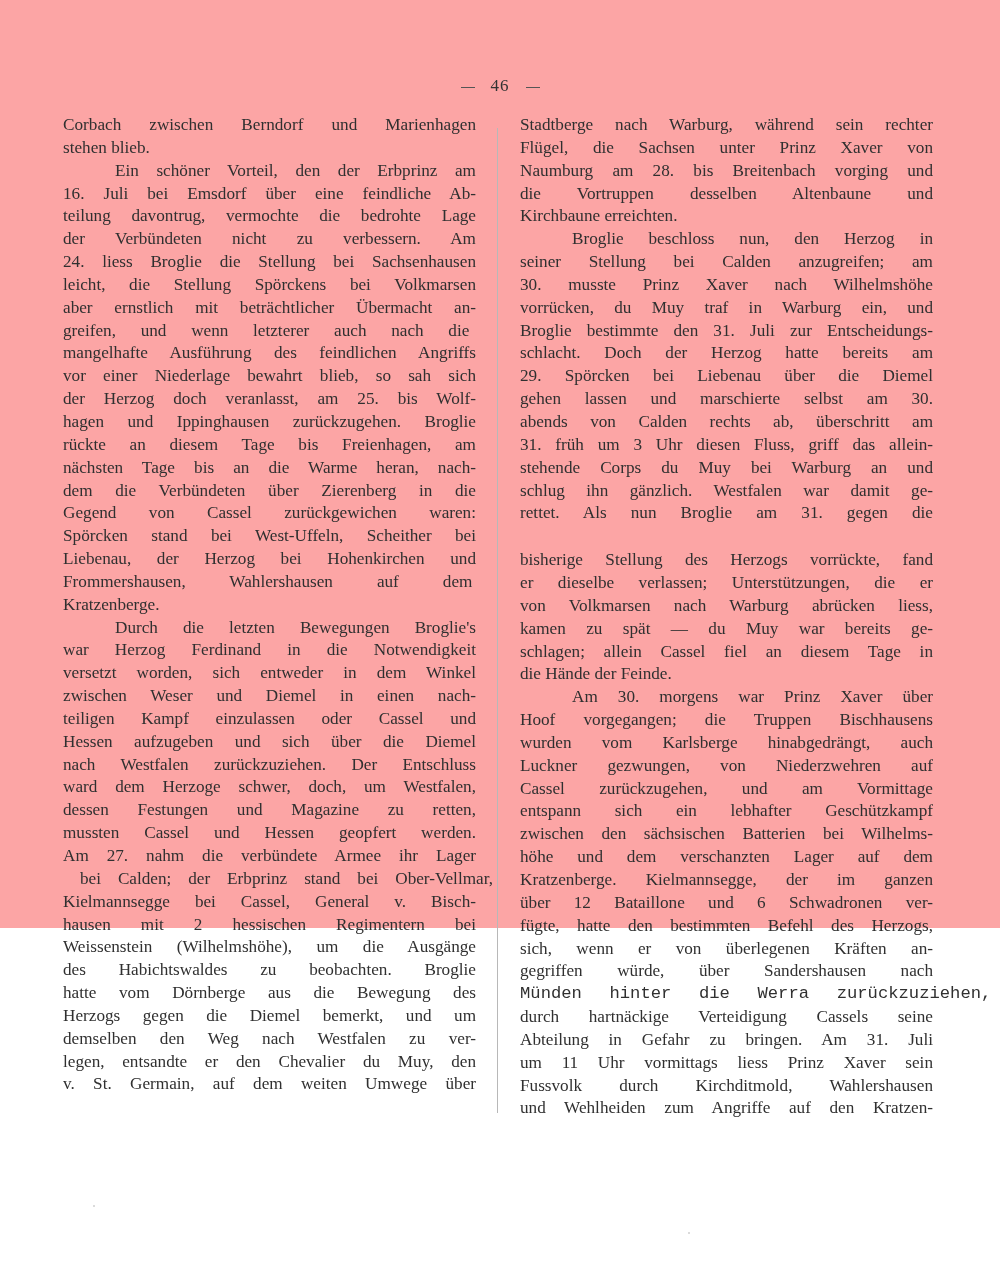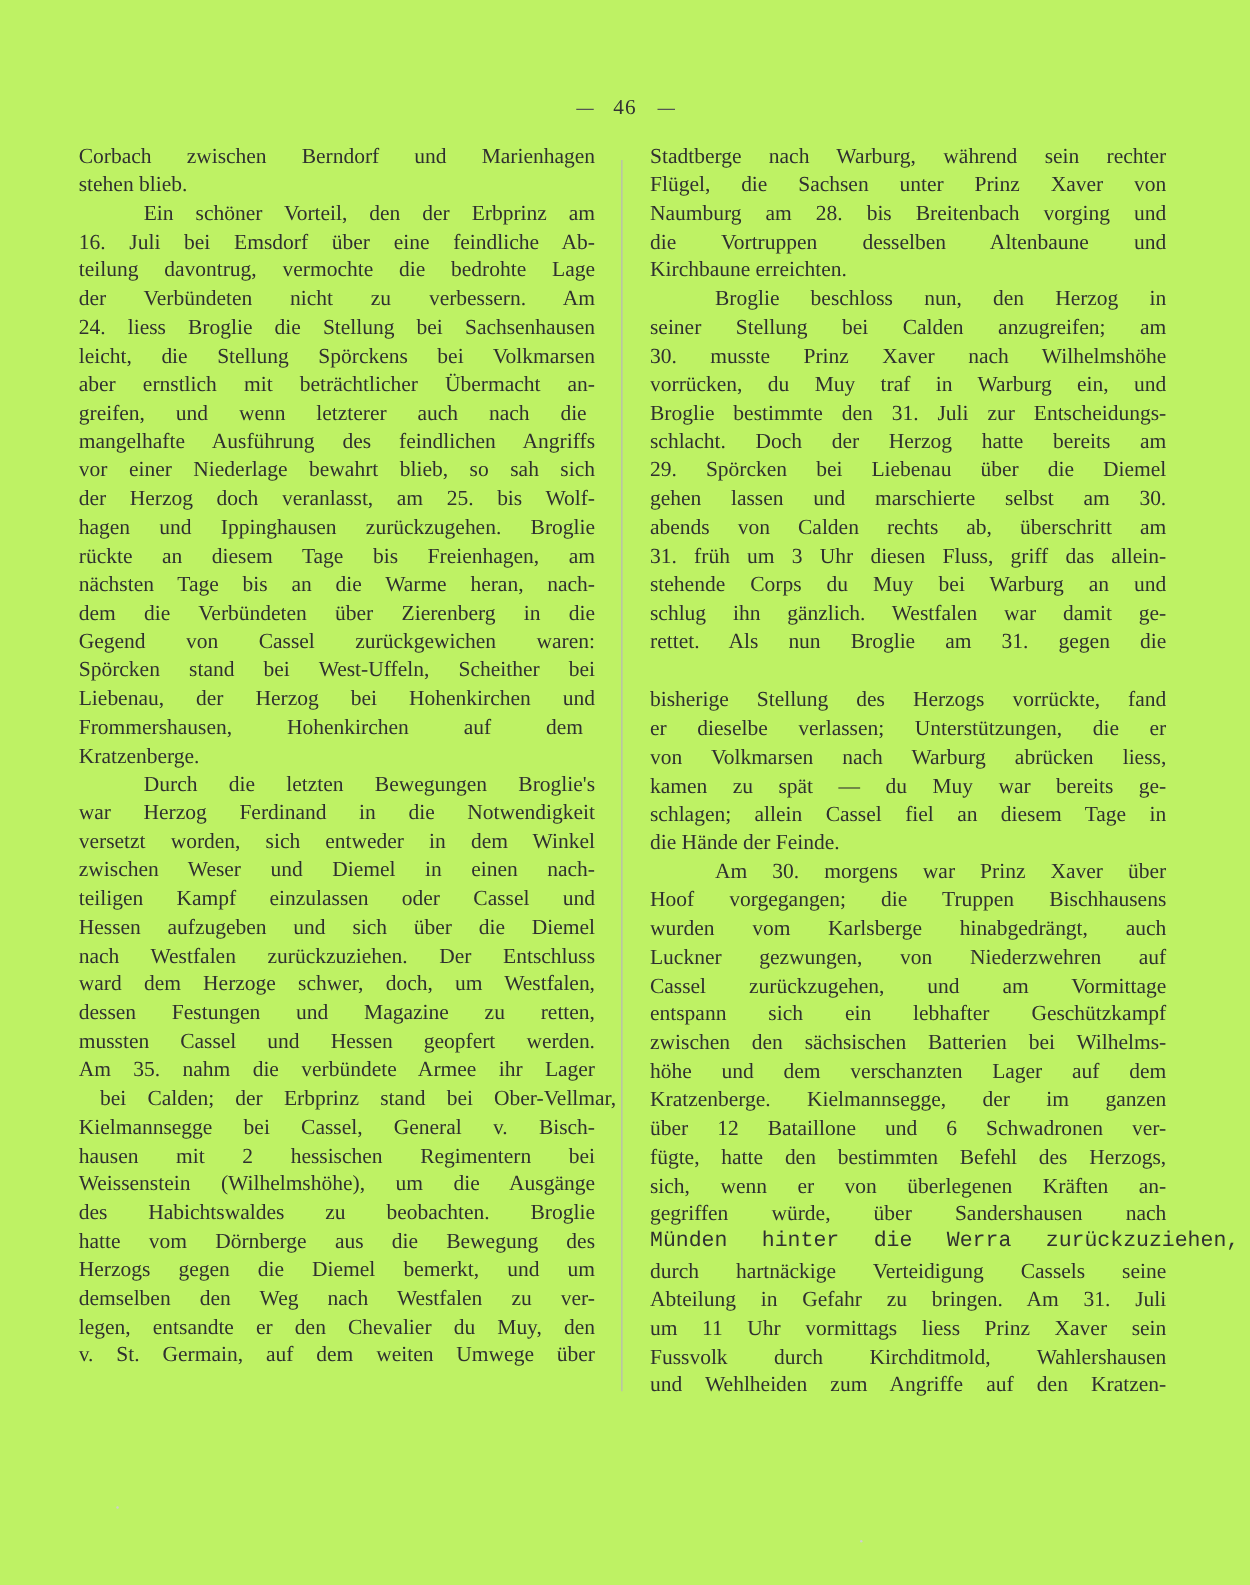--- a/index.html
+++ b/index.html
@@ -11,22 +11,22 @@
     width: 1000px;
     height: 1268px;
     position: relative;
     overflow: hidden;
     font-family: "Liberation Serif", "DejaVu Serif", serif;
     color: #2e2e2e;
   }
   .page {
     position: absolute;
     left: 0; top: 0;
-    width: 1000px; height: 1268px;
-    background: #bef264;
+    width: 1000px; height: 928px;
+    background: #fca5a5;
   }
   .page-number {
     position: absolute;
     top: 76px;
     left: 0;
     width: 1000px;
     text-align: center;
     font-size: 17px;
     letter-spacing: 1px;
     color: #333;
@@ -91,33 +91,33 @@
       <span class="line" style="white-space: nowrap; word-spacing: 18.1289px; text-align-last: left;">mangelhafte Ausführung des feindlichen Angriffs</span>
       <span class="line" style="white-space: nowrap; word-spacing: 12.9085px; text-align-last: left;">vor einer Niederlage bewahrt blieb, so sah sich</span>
       <span class="line" style="white-space: nowrap; word-spacing: 14.5804px; text-align-last: left;">der Herzog doch veranlasst, am 25. bis Wolf-</span>
       <span class="line" style="white-space: nowrap; word-spacing: 19.1289px; text-align-last: left;">hagen und Ippinghausen zurückzugehen. Broglie</span>
       <span class="line" style="white-space: nowrap; word-spacing: 19.3698px; text-align-last: left;">rückte an diesem Tage bis Freienhagen, am</span>
       <span class="line" style="white-space: nowrap; word-spacing: 14.7366px; text-align-last: left;">nächsten Tage bis an die Warme heran, nach-</span>
       <span class="line" style="white-space: nowrap; word-spacing: 18.349px; text-align-last: left;">dem die Verbündeten über Zierenberg in die</span>
       <span class="line" style="white-space: nowrap; word-spacing: 28.0781px; text-align-last: left;">Gegend von Cassel zurückgewichen waren:</span>
       <span class="line" style="white-space: nowrap; word-spacing: 19.0437px; text-align-last: left;">Spörcken stand bei West-Uffeln, Scheither bei</span>
       <span class="line" style="white-space: nowrap; word-spacing: 21.3219px; text-align-last: left;">Liebenau, der Herzog bei Hohenkirchen und</span>
-      <span class="line" style="white-space: nowrap; word-spacing: 39.6562px; text-align-last: left;">Frommershausen, Hohenkirchen auf dem</span>
+      <span class="line" style="white-space: nowrap; word-spacing: 39.6562px; text-align-last: left;">Frommershausen, Wahlershausen auf dem</span>
       <span class="line last" style="white-space: nowrap; text-align-last: left;">Kratzenberge.</span>
       <span class="line indent" style="white-space: nowrap; word-spacing: 20.7461px; text-align-last: left;">Durch die letzten Bewegungen Broglie's</span>
       <span class="line" style="white-space: nowrap; word-spacing: 21.7906px; text-align-last: left;">war Herzog Ferdinand in die Notwendigkeit</span>
       <span class="line" style="white-space: nowrap; word-spacing: 15.7839px; text-align-last: left;">versetzt worden, sich entweder in dem Winkel</span>
       <span class="line" style="white-space: nowrap; word-spacing: 19.3229px; text-align-last: left;">zwischen Weser und Diemel in einen nach-</span>
       <span class="line" style="white-space: nowrap; word-spacing: 22.3625px; text-align-last: left;">teiligen Kampf einzulassen oder Cassel und</span>
       <span class="line" style="white-space: nowrap; word-spacing: 17.1276px; text-align-last: left;">Hessen aufzugeben und sich über die Diemel</span>
       <span class="line" style="white-space: nowrap; word-spacing: 20.9922px; text-align-last: left;">nach Westfalen zurückzuziehen. Der Entschluss</span>
       <span class="line" style="white-space: nowrap; word-spacing: 13.4714px; text-align-last: left;">ward dem Herzoge schwer, doch, um Westfalen,</span>
       <span class="line" style="white-space: nowrap; word-spacing: 24.3687px; text-align-last: left;">dessen Festungen und Magazine zu retten,</span>
       <span class="line" style="white-space: nowrap; word-spacing: 20.5469px; text-align-last: left;">mussten Cassel und Hessen geopfert werden.</span>
-      <span class="line" style="white-space: nowrap; word-spacing: 13.5915px; text-align-last: left;">Am 35. nahm die verbündete Armee ihr Lager</span>
+      <span class="line" style="white-space: nowrap; word-spacing: 13.5915px; text-align-last: left;">Am 27. nahm die verbündete Armee ihr Lager</span>
       <span class="line" style="white-space: nowrap; word-spacing: 12.6068px; text-align-last: left; margin-left: 17px;">bei Calden; der Erbprinz stand bei Ober-Vellmar,</span>
       <span class="line" style="white-space: nowrap; word-spacing: 20.6781px; text-align-last: left;">Kielmannsegge bei Cassel, General v. Bisch-</span>
       <span class="line" style="white-space: nowrap; word-spacing: 25.7969px; text-align-last: left;">hausen mit 2 hessischen Regimentern bei</span>
       <span class="line" style="white-space: nowrap; word-spacing: 20.1133px; text-align-last: left;">Weissenstein (Wilhelmshöhe), um die Ausgänge</span>
       <span class="line" style="white-space: nowrap; word-spacing: 28.4336px; text-align-last: left;">des Habichtswaldes zu beobachten. Broglie</span>
       <span class="line" style="white-space: nowrap; word-spacing: 18.2917px; text-align-last: left;">hatte vom Dörnberge aus die Bewegung des</span>
       <span class="line" style="white-space: nowrap; word-spacing: 18.1615px; text-align-last: left;">Herzogs gegen die Diemel bemerkt, und um</span>
       <span class="line" style="white-space: nowrap; word-spacing: 19.0286px; text-align-last: left;">demselben den Weg nach Westfalen zu ver-</span>
       <span class="line" style="white-space: nowrap; word-spacing: 13.4085px; text-align-last: left;">legen, entsandte er den Chevalier du Muy, den</span>
       <span class="line" style="white-space: nowrap; word-spacing: 14.0201px; text-align-last: left;">v. St. Germain, auf dem weiten Umwege über</span>

